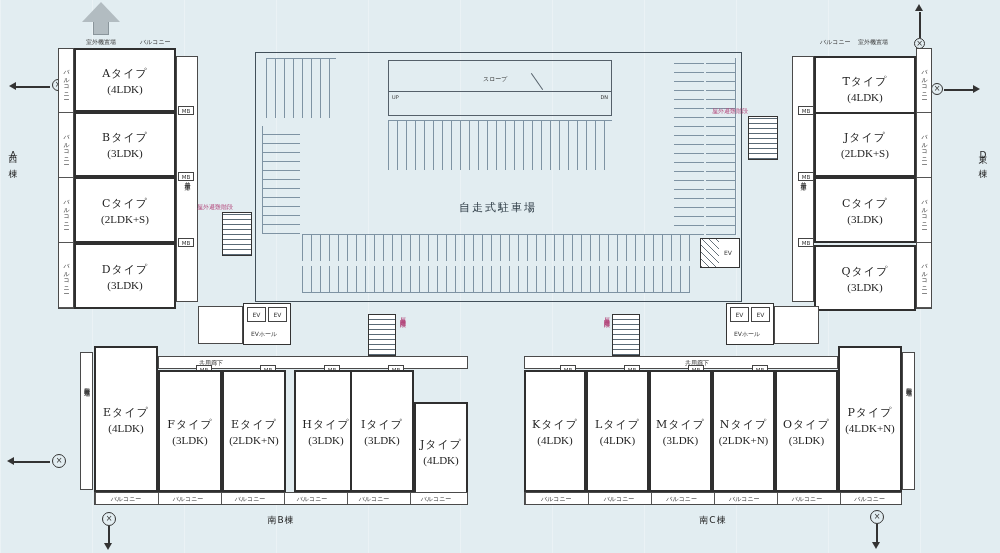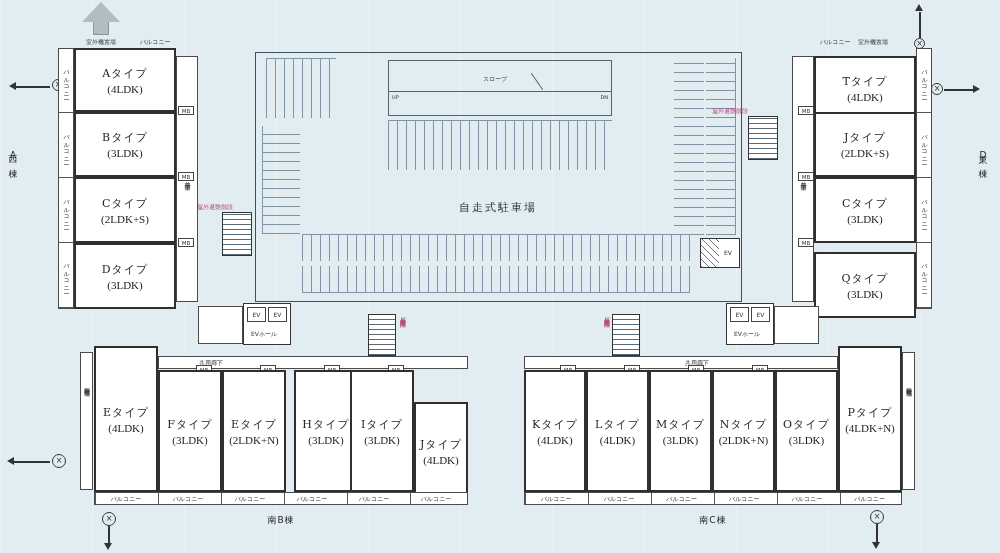--- a/index.html
+++ b/index.html
@@ -166,21 +166,21 @@
       <span class="up">(4LDK)</span>
     </div>
     <div class="unit" style="left:814px;top:112px;width:102px;height:65px;">
       <span class="ut">Jタイプ</span>
       <span class="up">(2LDK+S)</span>
     </div>
     <div class="unit" style="left:814px;top:177px;width:102px;height:66px;">
       <span class="ut">Cタイプ</span>
       <span class="up">(3LDK)</span>
     </div>
-    <div class="unit" style="left:814px;top:252px;width:102px;height:66px;">
+    <div class="unit" style="left:814px;top:245px;width:102px;height:66px;">
       <span class="ut">Qタイプ</span>
       <span class="up">(3LDK)</span>
     </div>
 
     <div class="strip ticksv flexcol" style="left:916px;top:48px;width:16px;height:261px;">
       <span class="vt6">バルコニー</span>
       <span class="vt6">バルコニー</span>
       <span class="vt6">バルコニー</span>
       <span class="vt6">バルコニー</span>
     </div>

